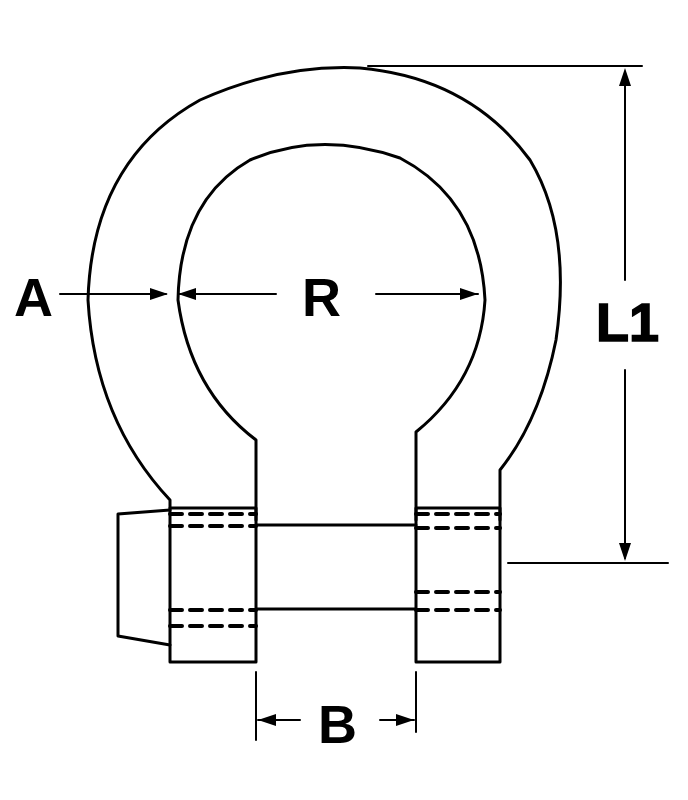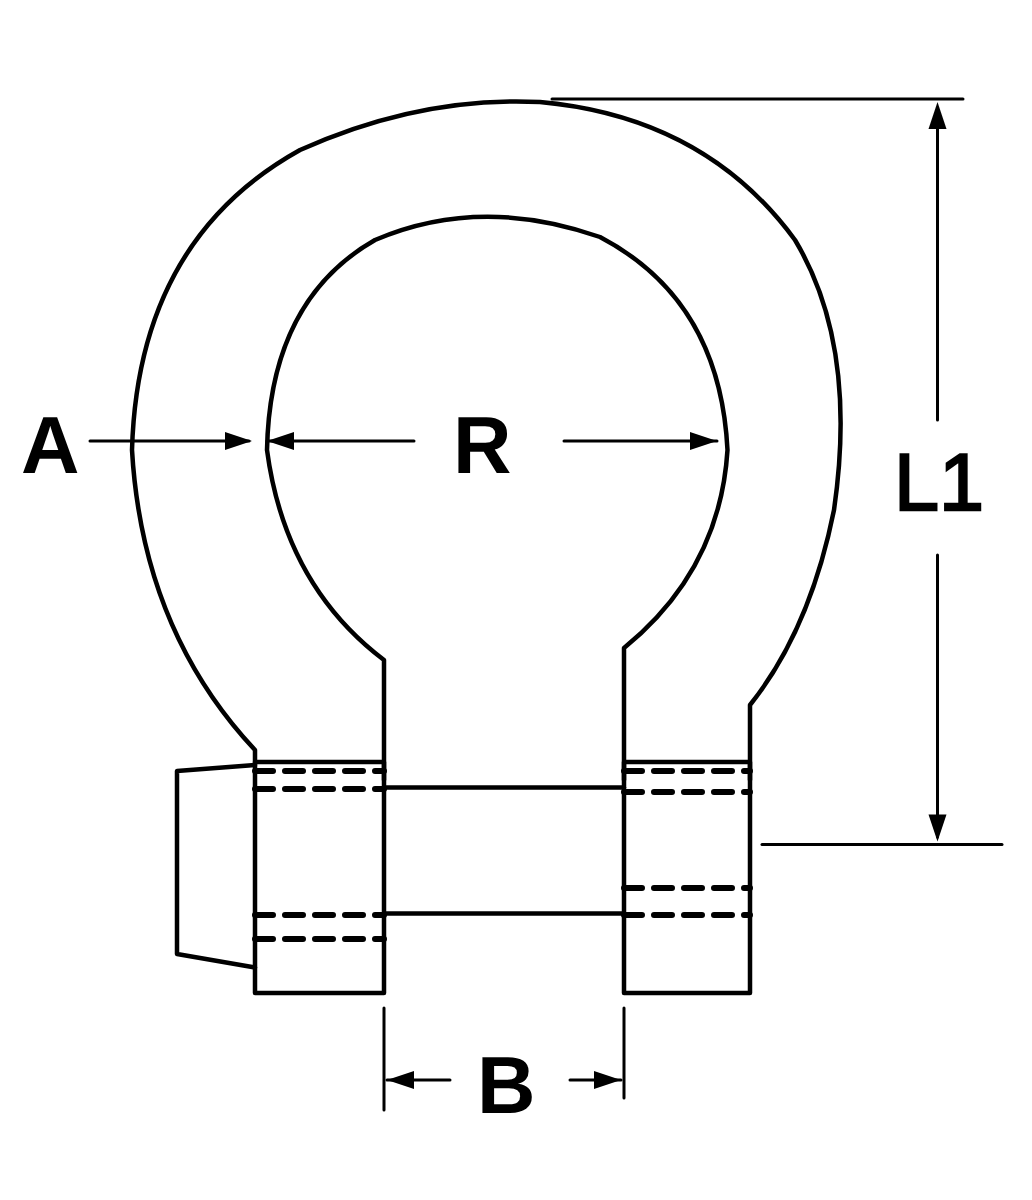--- a/index.html
+++ b/index.html
@@ -9,21 +9,21 @@
     .lbl {
       position: absolute;
       font-family: "Liberation Sans", "DejaVu Sans", sans-serif;
       font-weight: bold;
       color: #000;
       line-height: 1;
       white-space: nowrap;
     }
     #lbl-a { left: 14px; top: 270px; font-size: 54px; }
     #lbl-r { left: 302px; top: 270px; font-size: 54px; }
-    #lbl-l1 { left: 596px; top: 295px; font-size: 54px; font-weight: normal; -webkit-text-stroke: 1.5px #000; }
+    #lbl-l1 { left: 596px; top: 295px; font-size: 54px; font-weight: bold; -webkit-text-stroke: 1.5px #000; }
     #lbl-b { left: 318px; top: 697px; font-size: 54px; }
   </style>
 </head>
 <body>
 
 <div id="stage">
   <svg width="688" height="800" viewBox="0 0 688 800" xmlns="http://www.w3.org/2000/svg">
     <g fill="none" stroke="#000" stroke-linecap="round" stroke-linejoin="round">
 
       <path stroke-width="3" d="M170,508 L170,500 Q95,420 88,300 Q92,160 200,100 Q280,64 360,68 Q470,78 530,160 Q572,230 556,340 Q540,420 500,470 L500,520"></path>

